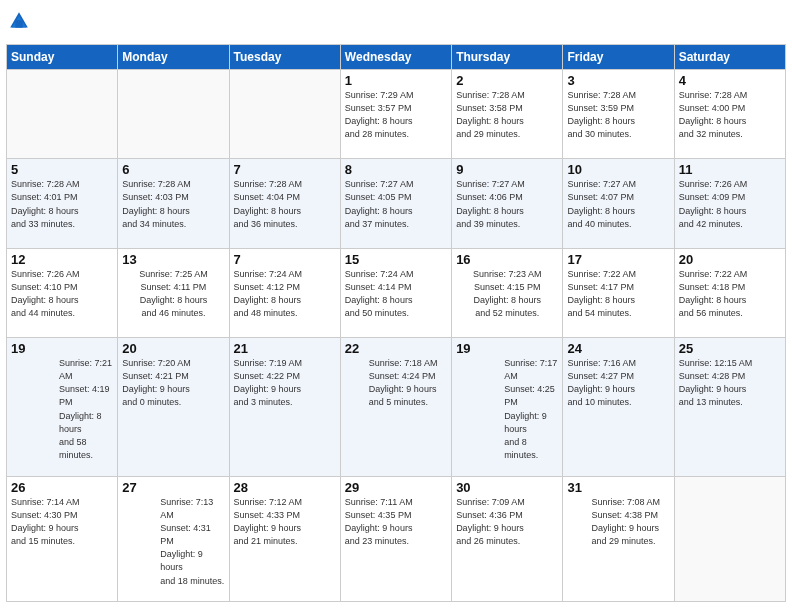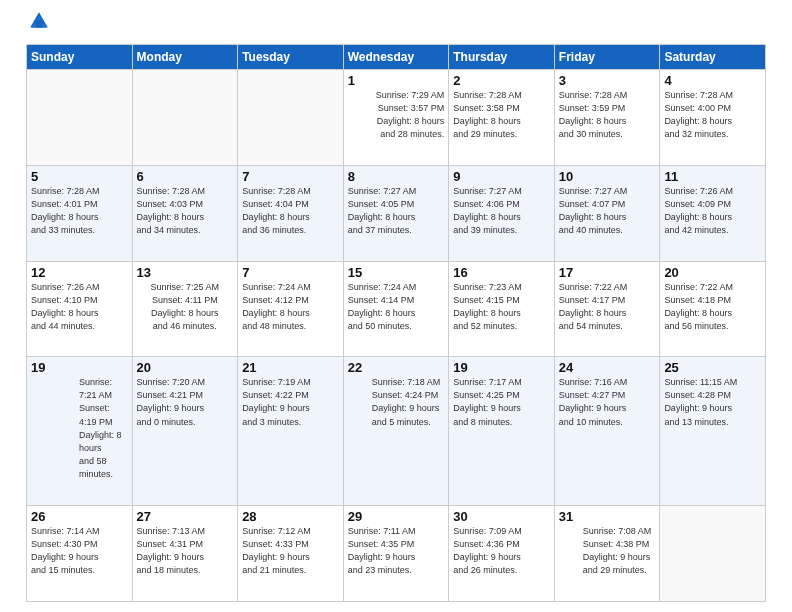--- a/index.html
+++ b/index.html
@@ -6,21 +6,21 @@
     body {
       font-family: Arial, sans-serif;
       background: #fff;
       width: 792px;
       height: 612px;
       overflow: hidden;
     }
     .page {
       width: 792px;
       height: 612px;
-      padding: 10px 26px;
+      padding: 10px 6px;
       display: flex;
       flex-direction: column;
     }
     .header {
       display: flex;
       justify-content: space-between;
       align-items: flex-start;
       margin-bottom: 8px;
     }
     .logo {
@@ -136,21 +136,21 @@
           <th>Saturday</th>
         </tr>
     </thead>
     <tbody id="cal-body">
     <tr>
           <td class="empty-cell"></td>
           <td class="empty-cell"></td>
           <td class="empty-cell"></td>
           <td>
             <span class="day-num">1</span>
-            <div class="day-info" style="white-space: pre-line; text-align: right;">Sunrise: 7:29 AM
+            <div class="day-info" style="white-space: pre-line;">Sunrise: 7:29 AM
 Sunset: 3:57 PM
 Daylight: 8 hours
 and 28 minutes.</div>
           </td>
           <td>
             <span class="day-num">2</span>
             <div class="day-info" style="white-space: pre-line;">Sunrise: 7:28 AM
 Sunset: 3:58 PM
 Daylight: 8 hours
 and 29 minutes.</div>
@@ -245,21 +245,21 @@
           </td>
           <td>
             <span class="day-num">15</span>
             <div class="day-info" style="white-space: pre-line;">Sunrise: 7:24 AM
 Sunset: 4:14 PM
 Daylight: 8 hours
 and 50 minutes.</div>
           </td>
           <td>
             <span class="day-num">16</span>
-            <div class="day-info" style="white-space: pre-line;">Sunrise: 7:23 AM
+            <div class="day-info" style="white-space: pre-line; text-align: center;">Sunrise: 7:23 AM
 Sunset: 4:15 PM
 Daylight: 8 hours
 and 52 minutes.</div>
           </td>
           <td>
             <span class="day-num">17</span>
             <div class="day-info" style="white-space: pre-line;">Sunrise: 7:22 AM
 Sunset: 4:17 PM
 Daylight: 8 hours
 and 54 minutes.</div>
@@ -296,51 +296,51 @@
           </td>
           <td>
             <span class="day-num">22</span>
             <div class="day-info" style="white-space: pre-line; margin-left: 24px;">Sunrise: 7:18 AM
 Sunset: 4:24 PM
 Daylight: 9 hours
 and 5 minutes.</div>
           </td>
           <td>
             <span class="day-num">19</span>
-            <div class="day-info" style="white-space: pre-line;">Sunrise: 7:17 AM
+            <div class="day-info" style="white-space: pre-line; margin-left: 48px;">Sunrise: 7:17 AM
 Sunset: 4:25 PM
 Daylight: 9 hours
 and 8 minutes.</div>
           </td>
           <td>
             <span class="day-num">24</span>
             <div class="day-info" style="white-space: pre-line;">Sunrise: 7:16 AM
 Sunset: 4:27 PM
 Daylight: 9 hours
 and 10 minutes.</div>
           </td>
           <td>
             <span class="day-num">25</span>
-            <div class="day-info" style="white-space: pre-line;">Sunrise: 11:15 AM
+            <div class="day-info" style="white-space: pre-line;">Sunrise: 12:15 AM
 Sunset: 4:28 PM
 Daylight: 9 hours
 and 13 minutes.</div>
           </td>
         </tr>
         <tr>
           <td>
             <span class="day-num">26</span>
             <div class="day-info" style="white-space: pre-line;">Sunrise: 7:14 AM
 Sunset: 4:30 PM
 Daylight: 9 hours
 and 15 minutes.</div>
           </td>
           <td>
             <span class="day-num">27</span>
-            <div class="day-info" style="white-space: pre-line;">Sunrise: 7:13 AM
+            <div class="day-info" style="white-space: pre-line; margin-left: 38px;">Sunrise: 7:13 AM
 Sunset: 4:31 PM
 Daylight: 9 hours
 and 18 minutes.</div>
           </td>
           <td>
             <span class="day-num">28</span>
             <div class="day-info" style="white-space: pre-line;">Sunrise: 7:12 AM
 Sunset: 4:33 PM
 Daylight: 9 hours
 and 21 minutes.</div>

